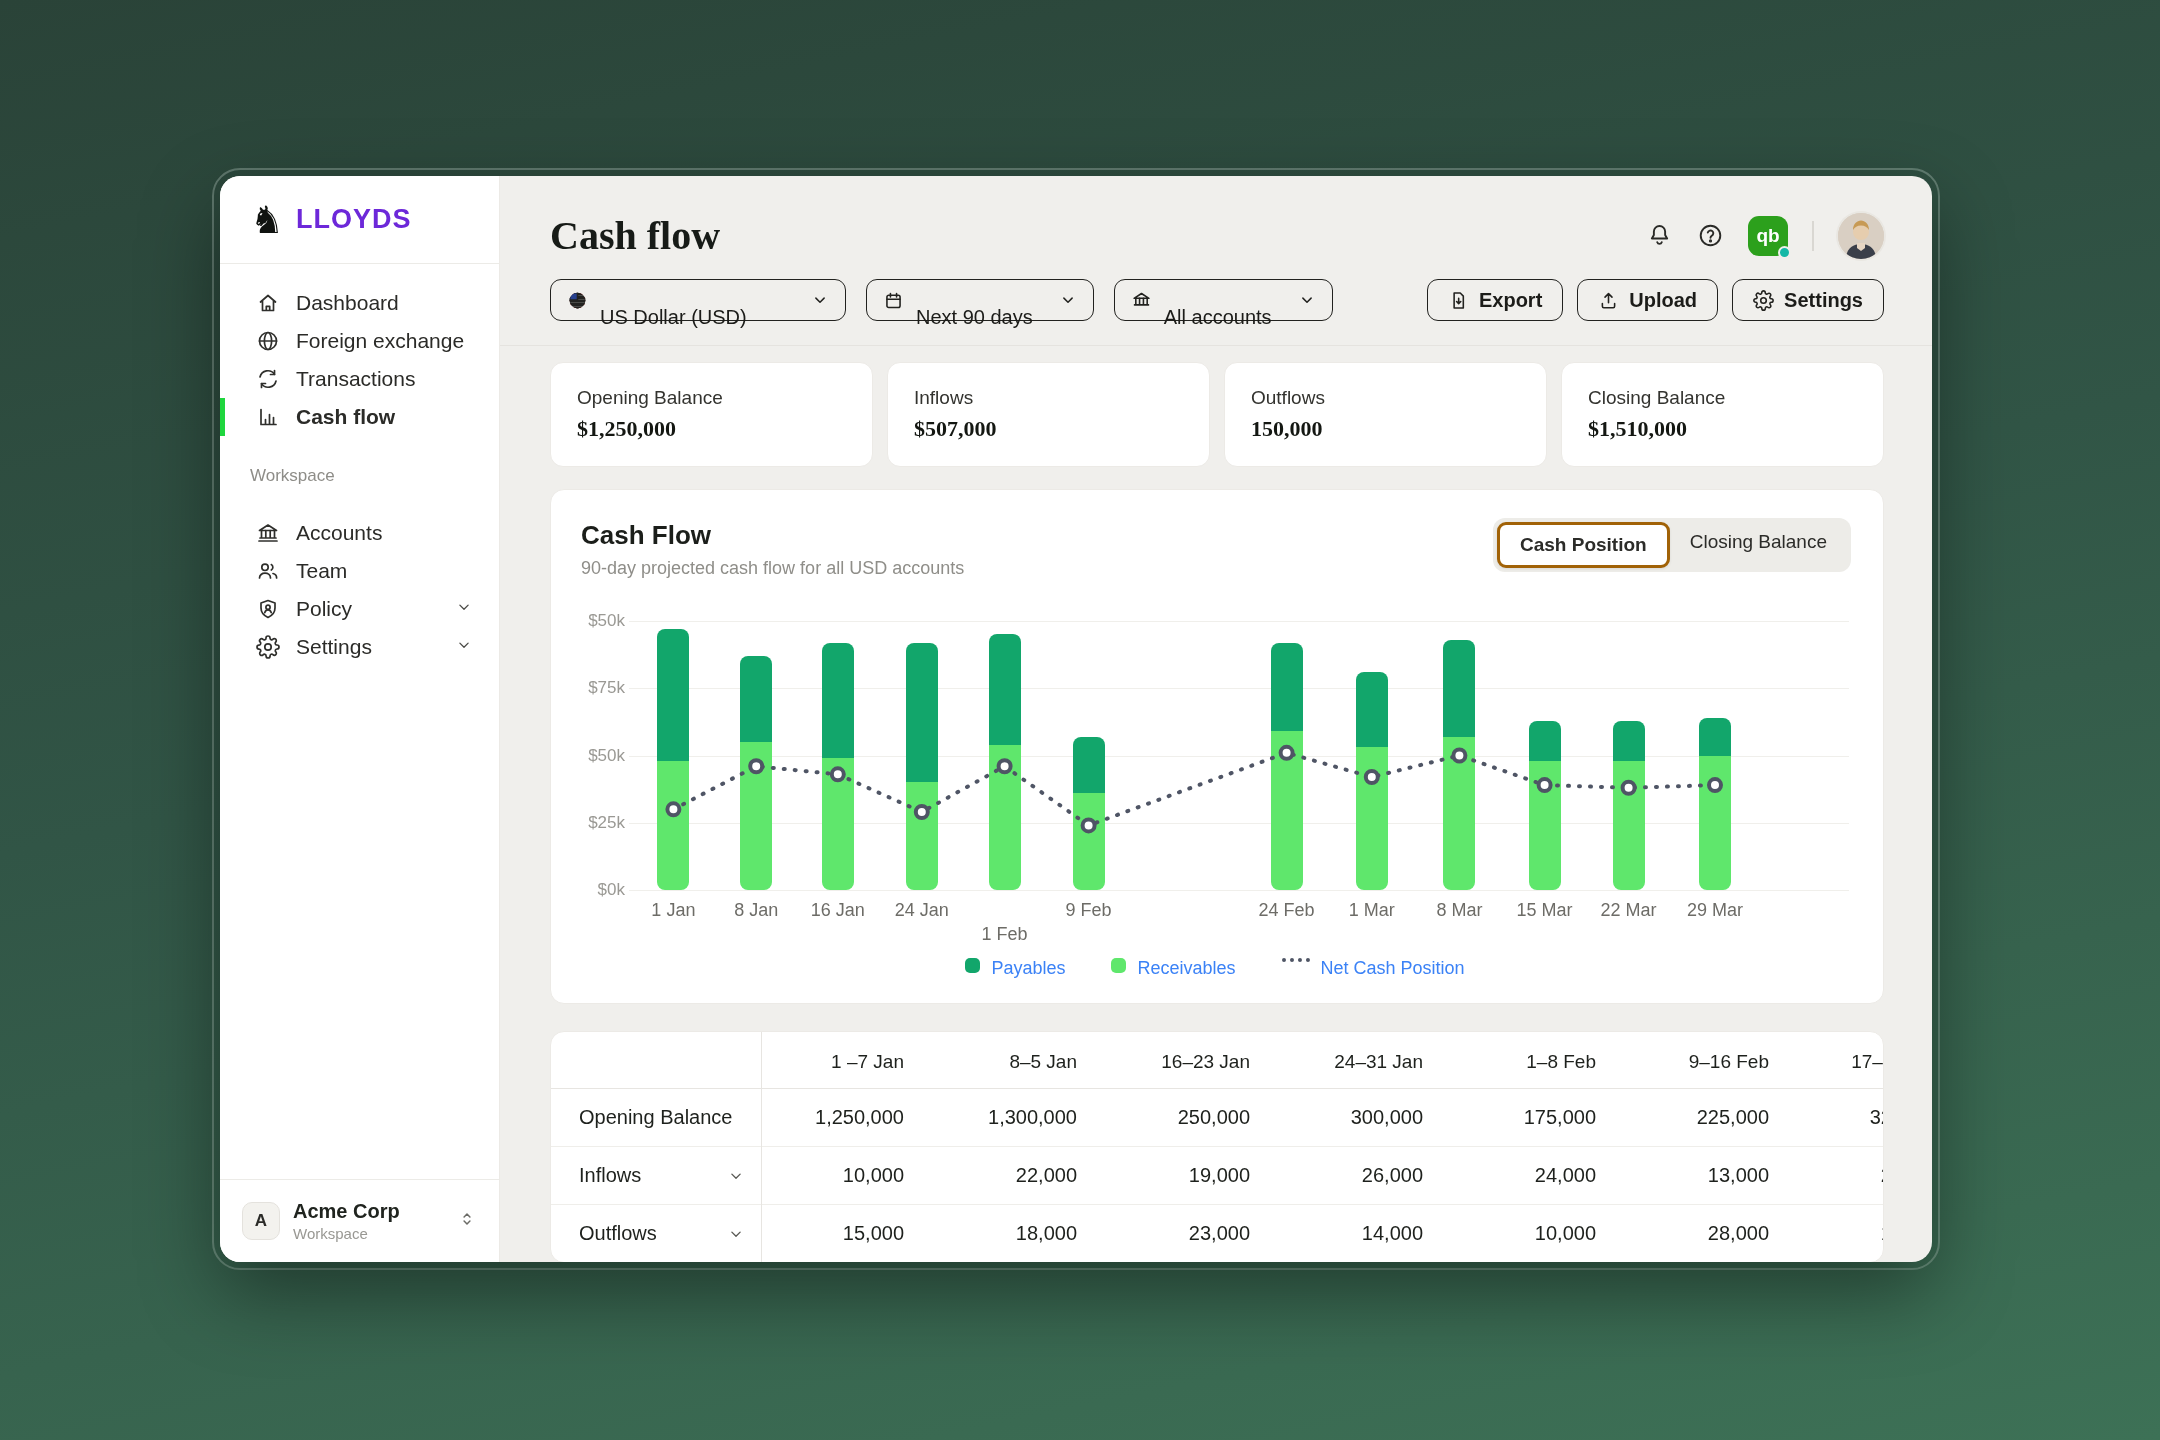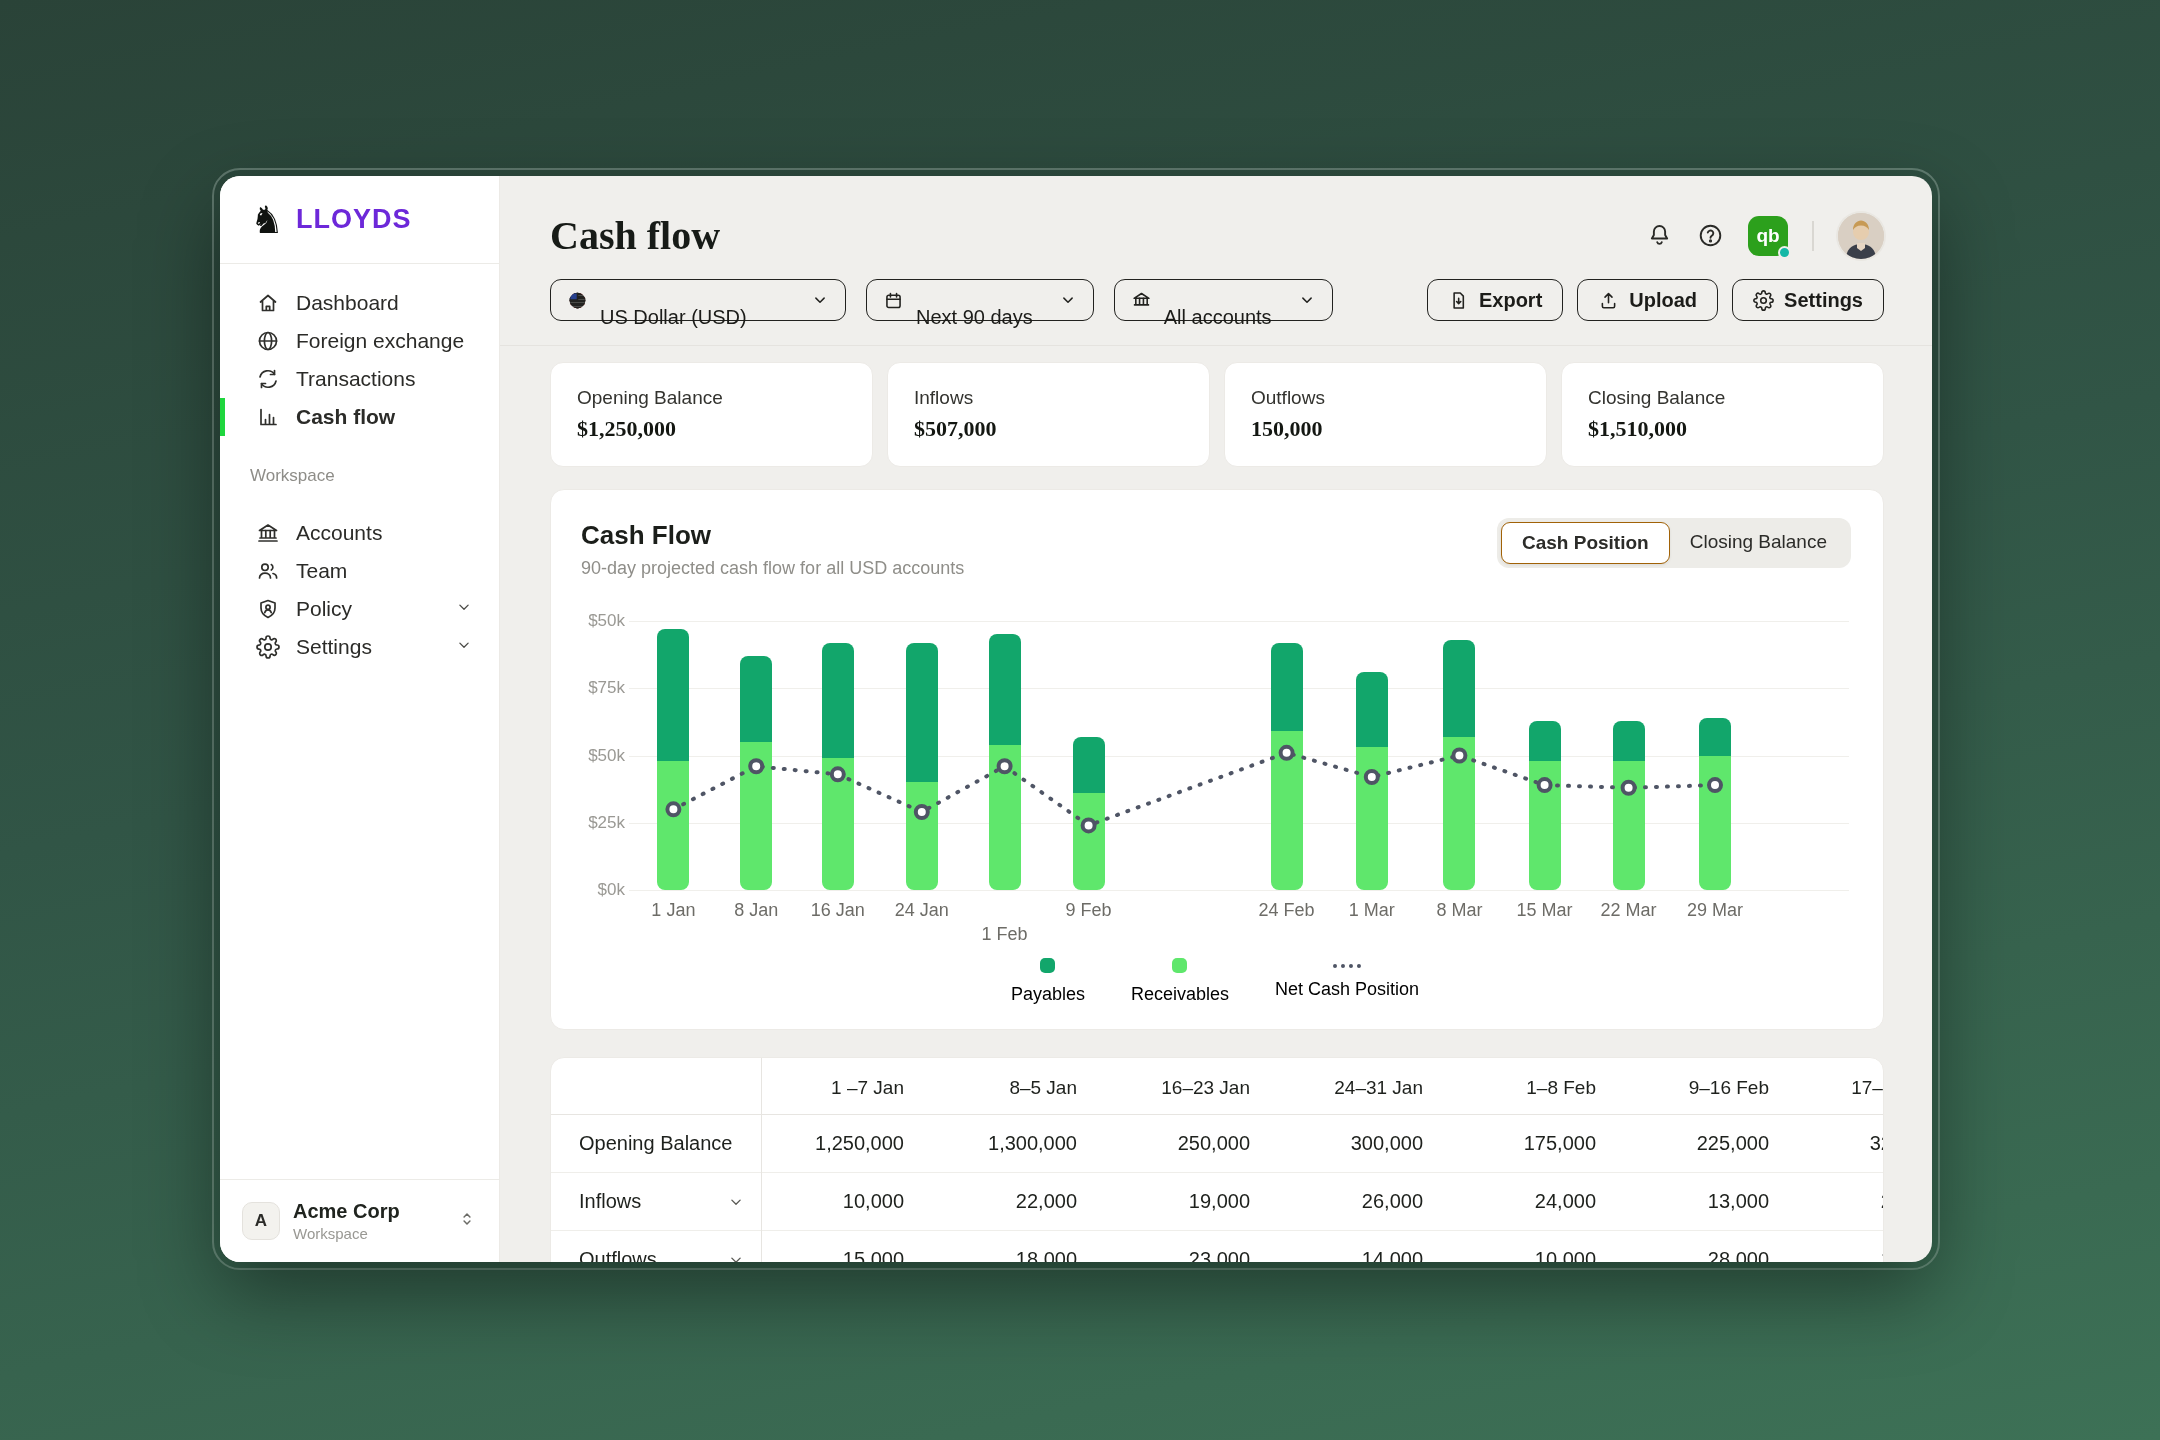--- a/index.html
+++ b/index.html
@@ -86,37 +86,37 @@
   .card .cvalue { margin-top:7px; font-family:"Liberation Serif", serif; font-size:22px; font-weight:700; color:#141712; }
 
   
   .panel { background:#fff; border-radius:14px; border:1px solid #eceae6; }
   .chart-panel { margin-top:22px; padding:30px 34px 24px 30px; position:relative; }
   .chart-title { font-size:26px; font-weight:700; color:#1b1e1a; }
   .chart-sub { margin-top:7px; font-size:18px; color:#8f8e89; }
   .toggle { position:absolute; top:28px; right:32px; background:#edece8; border-radius:12px;
     padding:4px; display:flex; }
   .toggle .tbtn { padding:9px 20px; font-size:19px; color:#2c2c29; border-radius:9px; cursor:pointer; white-space:nowrap; }
-  .toggle .tbtn.active { background:#fff; font-weight:700; border:1px solid #a16207;
+  .toggle .tbtn.active { background:#fff; font-weight:700; border:3px solid #a16207;
     box-shadow:0 1px 3px rgba(0,0,0,0.08); }
 
   .chart-body { position:relative; height:269px; margin-top:42px; }
   .gridline { position:absolute; left:48px; right:0; height:1px; background:#f0efeb; }
   .y-label { position:absolute; left:0; width:44px; text-align:right; font-size:17px; color:#9a9994;
     transform:translateY(-50%); }
   .plot { position:absolute; left:54px; top:0; width:1200px; height:269px; }
   .bar { position:absolute; bottom:0; width:32px; border-radius:8px; overflow:hidden;
     display:flex; flex-direction:column; }
   .seg-pay { background:var(--pay,#12a66b); }
   .seg-rec { flex:1; background:var(--rec,#5fe76c); }
   .line-svg { position:absolute; left:0; top:0; pointer-events:none; overflow:visible; }
   .x-axis { position:relative; margin-left:54px; width:1200px; height:34px; margin-top:10px; }
   .x-label { position:absolute; transform:translateX(-50%); font-size:18px; color:#6d6c67; white-space:nowrap; }
   .legend { margin-top:24px; display:flex; justify-content:center; gap:46px; align-items:center; }
-  .legend-item { display:flex; align-items:center; gap:11px; font-size:18px; color:#000000;flex-direction:column; }
+  .legend-item { display:flex; align-items:flex-start; gap:11px; font-size:18px; color:#3b82f6; }
   .sw { width:15px; height:15px; border-radius:5px; }
   .sw-dash { width:28px; border-top:4px dotted var(--net,#4f5565); }
 
   
   .table-panel { margin-top:27px; overflow:hidden; }
   table { border-collapse:collapse; table-layout:fixed; width:1421px; }
   th, td { text-align:right; padding:17px 30px 17px 0; font-size:20px; color:#1e211d; }
   thead th { font-size:19px; font-weight:400; padding-top:19px; padding-bottom:15px; }
   thead tr { border-bottom:1px solid #e7e5e1; }
   tbody tr + tr { border-top:1px solid #efeeea; }

